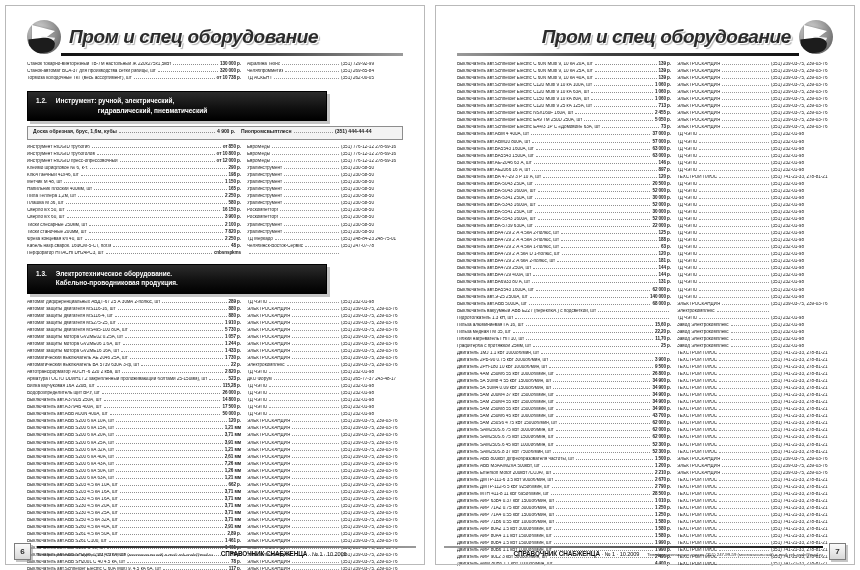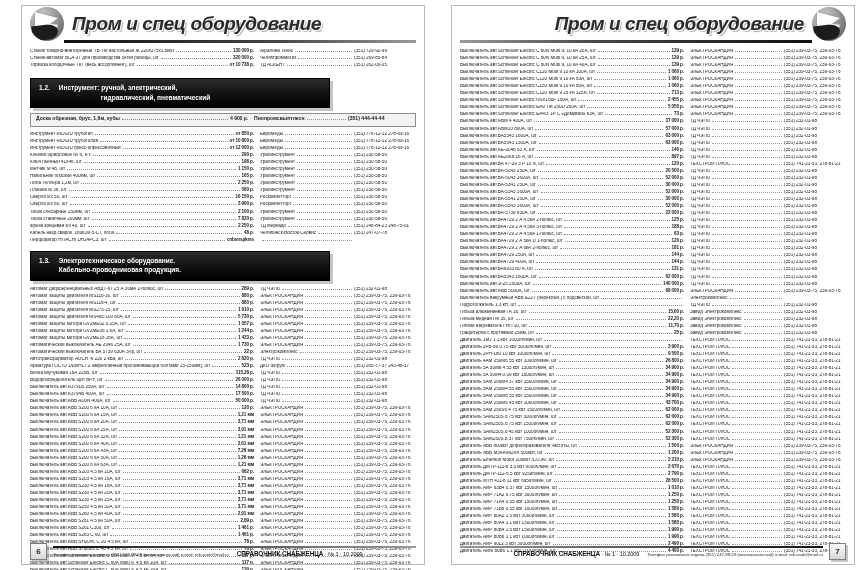--- a/index.html
+++ b/index.html
@@ -14,23 +14,22 @@
     position: relative;
     width: 860px; height: 570px;
     display: flex;
     background: #fff;
     overflow: hidden;
   }
   .page {
     position: relative;
     width: 430px; height: 570px;
     background: #ffffff;
-    padding: 0;
+    padding: 13px;
     overflow: hidden;
-    margin-left: 16px;
   }
   .page-frame {
     position: absolute;
     left: 5px; top: 5px; right: 5px; bottom: 5px;
     border: 1px solid #b9b9b9;
     pointer-events: none;
   }
 
   
   .masthead {

